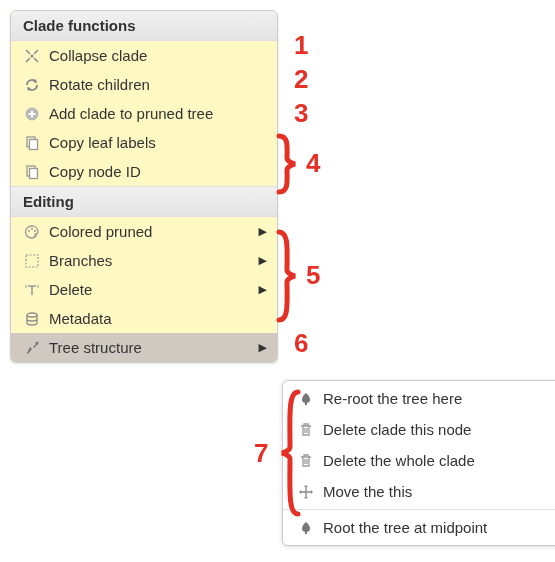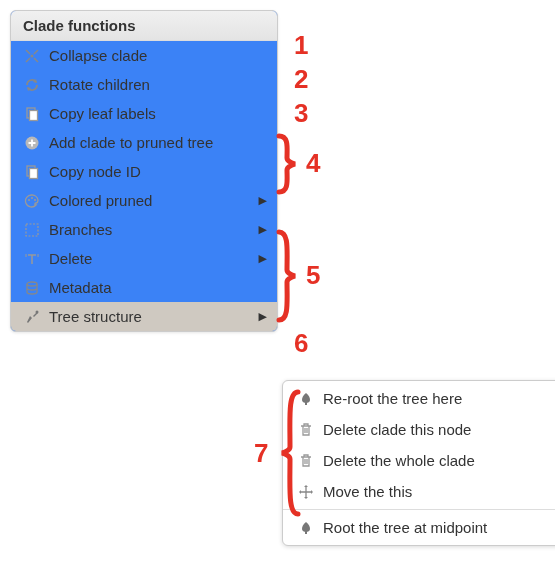--- a/index.html
+++ b/index.html
@@ -12,21 +12,21 @@
     background: #fff;
     width: 555px;
     height: 562px;
     position: relative;
   }
   .menu {
     width: 268px;
     border: 1px solid #ccc;
     border-radius: 6px;
     overflow: hidden;
-    background: #3b82f6;
+    background: #fef9c3;
     box-shadow: 0 1px 3px rgba(0,0,0,0.1);
   }
   .menu-header {
     background: linear-gradient(#f0f0f0, #e4e4e4);
     padding: 6px 12px;
     font-weight: bold;
     font-size: 15px;
     border-top: 1px solid #ddd;
     border-bottom: 1px solid #ddd;
   }
@@ -110,47 +110,48 @@
           <path fill="none" stroke="#888" stroke-width="1.8" d="M3 8a5 5 0 0 1 9-3M13 8a5 5 0 0 1-9 3"></path>
           <path fill="#888" d="M12 2l1 4-4-1zM4 14l-1-4 4 1z"></path>
         </svg>
     </span>
     <span class="label">Rotate children</span>
   </div>
 
   <div class="menu-item">
     <span class="icon">
       <svg class="ic" viewBox="0 0 16 16">
+          <circle cx="8" cy="8" r="6.5" fill="#b8b8b8"></circle>
+          <path stroke="#fff" stroke-width="1.8" d="M8 4.5v7M4.5 8h7"></path>
+        </svg>
+    </span>
+    <span class="label">Add clade to pruned tree</span>
+  </div>
+
+  <div class="menu-item">
+    <span class="icon">
+      <svg class="ic" viewBox="0 0 16 16">
           <rect x="3" y="2" width="8" height="10" fill="none" stroke="#999" stroke-width="1.3"></rect>
           <rect x="5.5" y="4.5" width="8" height="10" fill="#fff" stroke="#999" stroke-width="1.3"></rect>
         </svg>
     </span>
     <span class="label">Copy leaf labels</span>
   </div>
 
   <div class="menu-item">
     <span class="icon">
       <svg class="ic" viewBox="0 0 16 16">
-          <circle cx="8" cy="8" r="6.5" fill="#b8b8b8"></circle>
-          <path stroke="#fff" stroke-width="1.8" d="M8 4.5v7M4.5 8h7"></path>
-        </svg>
-    </span>
-    <span class="label">Add clade to pruned tree</span>
-  </div>
-
-  <div class="menu-item">
-    <span class="icon">
-      <svg class="ic" viewBox="0 0 16 16">
           <rect x="3" y="2" width="8" height="10" fill="none" stroke="#999" stroke-width="1.3"></rect>
           <rect x="5.5" y="4.5" width="8" height="10" fill="#fff" stroke="#999" stroke-width="1.3"></rect>
         </svg>
     </span>
     <span class="label">Copy node ID</span>
   </div>
 
+  <div class="menu-header">Editing</div>
 
   <div class="menu-item">
     <span class="icon">
       <svg class="ic" viewBox="0 0 16 16">
           <path fill="none" stroke="#999" stroke-width="1.3" d="M8 2a6 6 0 1 0 4 10c-2 0-1-2 0-2s2-1 2-3a6 6 0 0 0-6-5z"></path>
           <circle cx="5" cy="7" r="1" fill="#999"></circle>
           <circle cx="8" cy="5" r="1" fill="#999"></circle>
           <circle cx="11" cy="7" r="1" fill="#999"></circle>
         </svg>
     </span>

